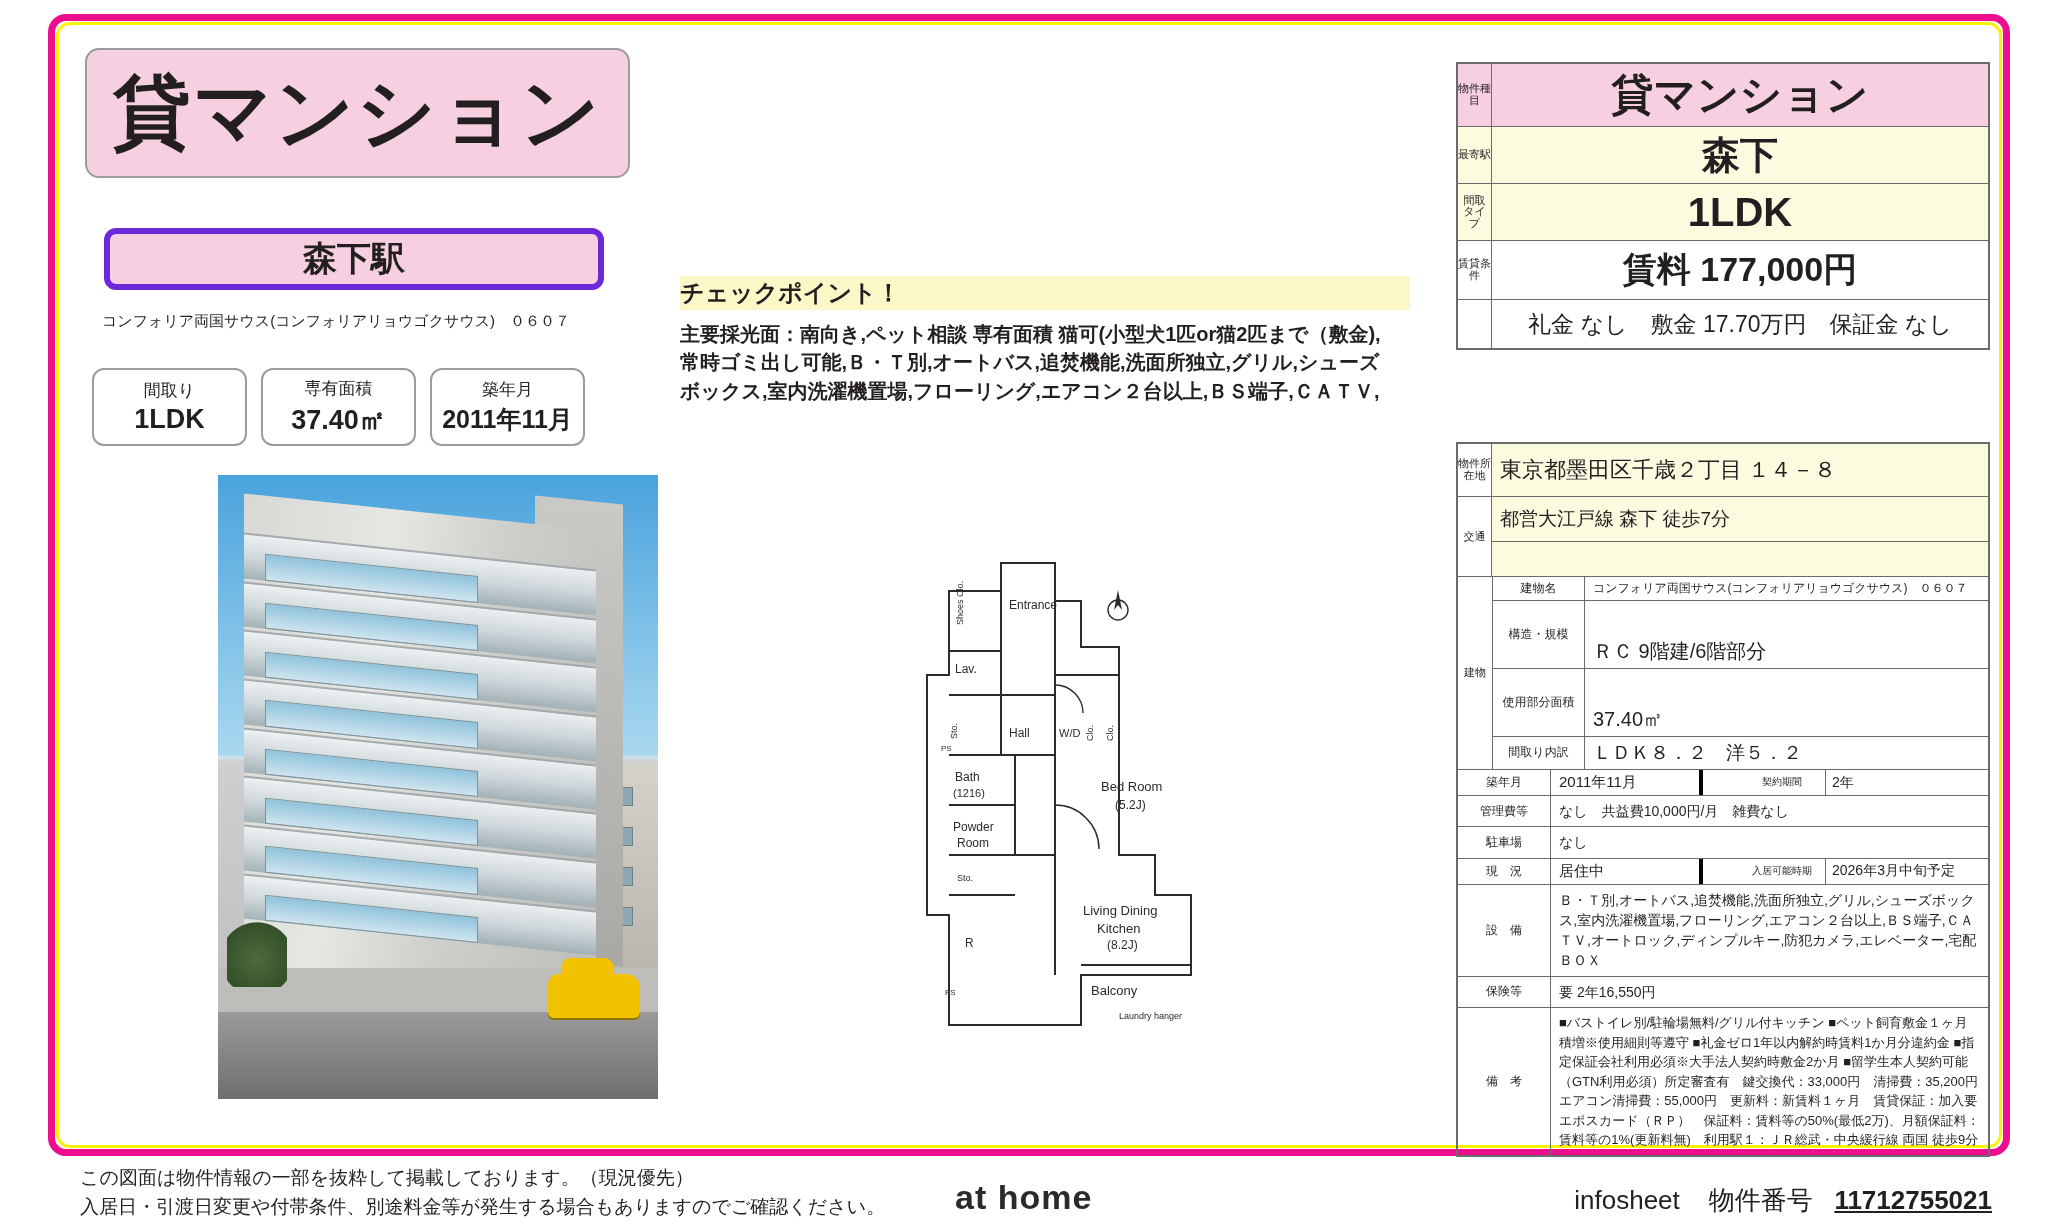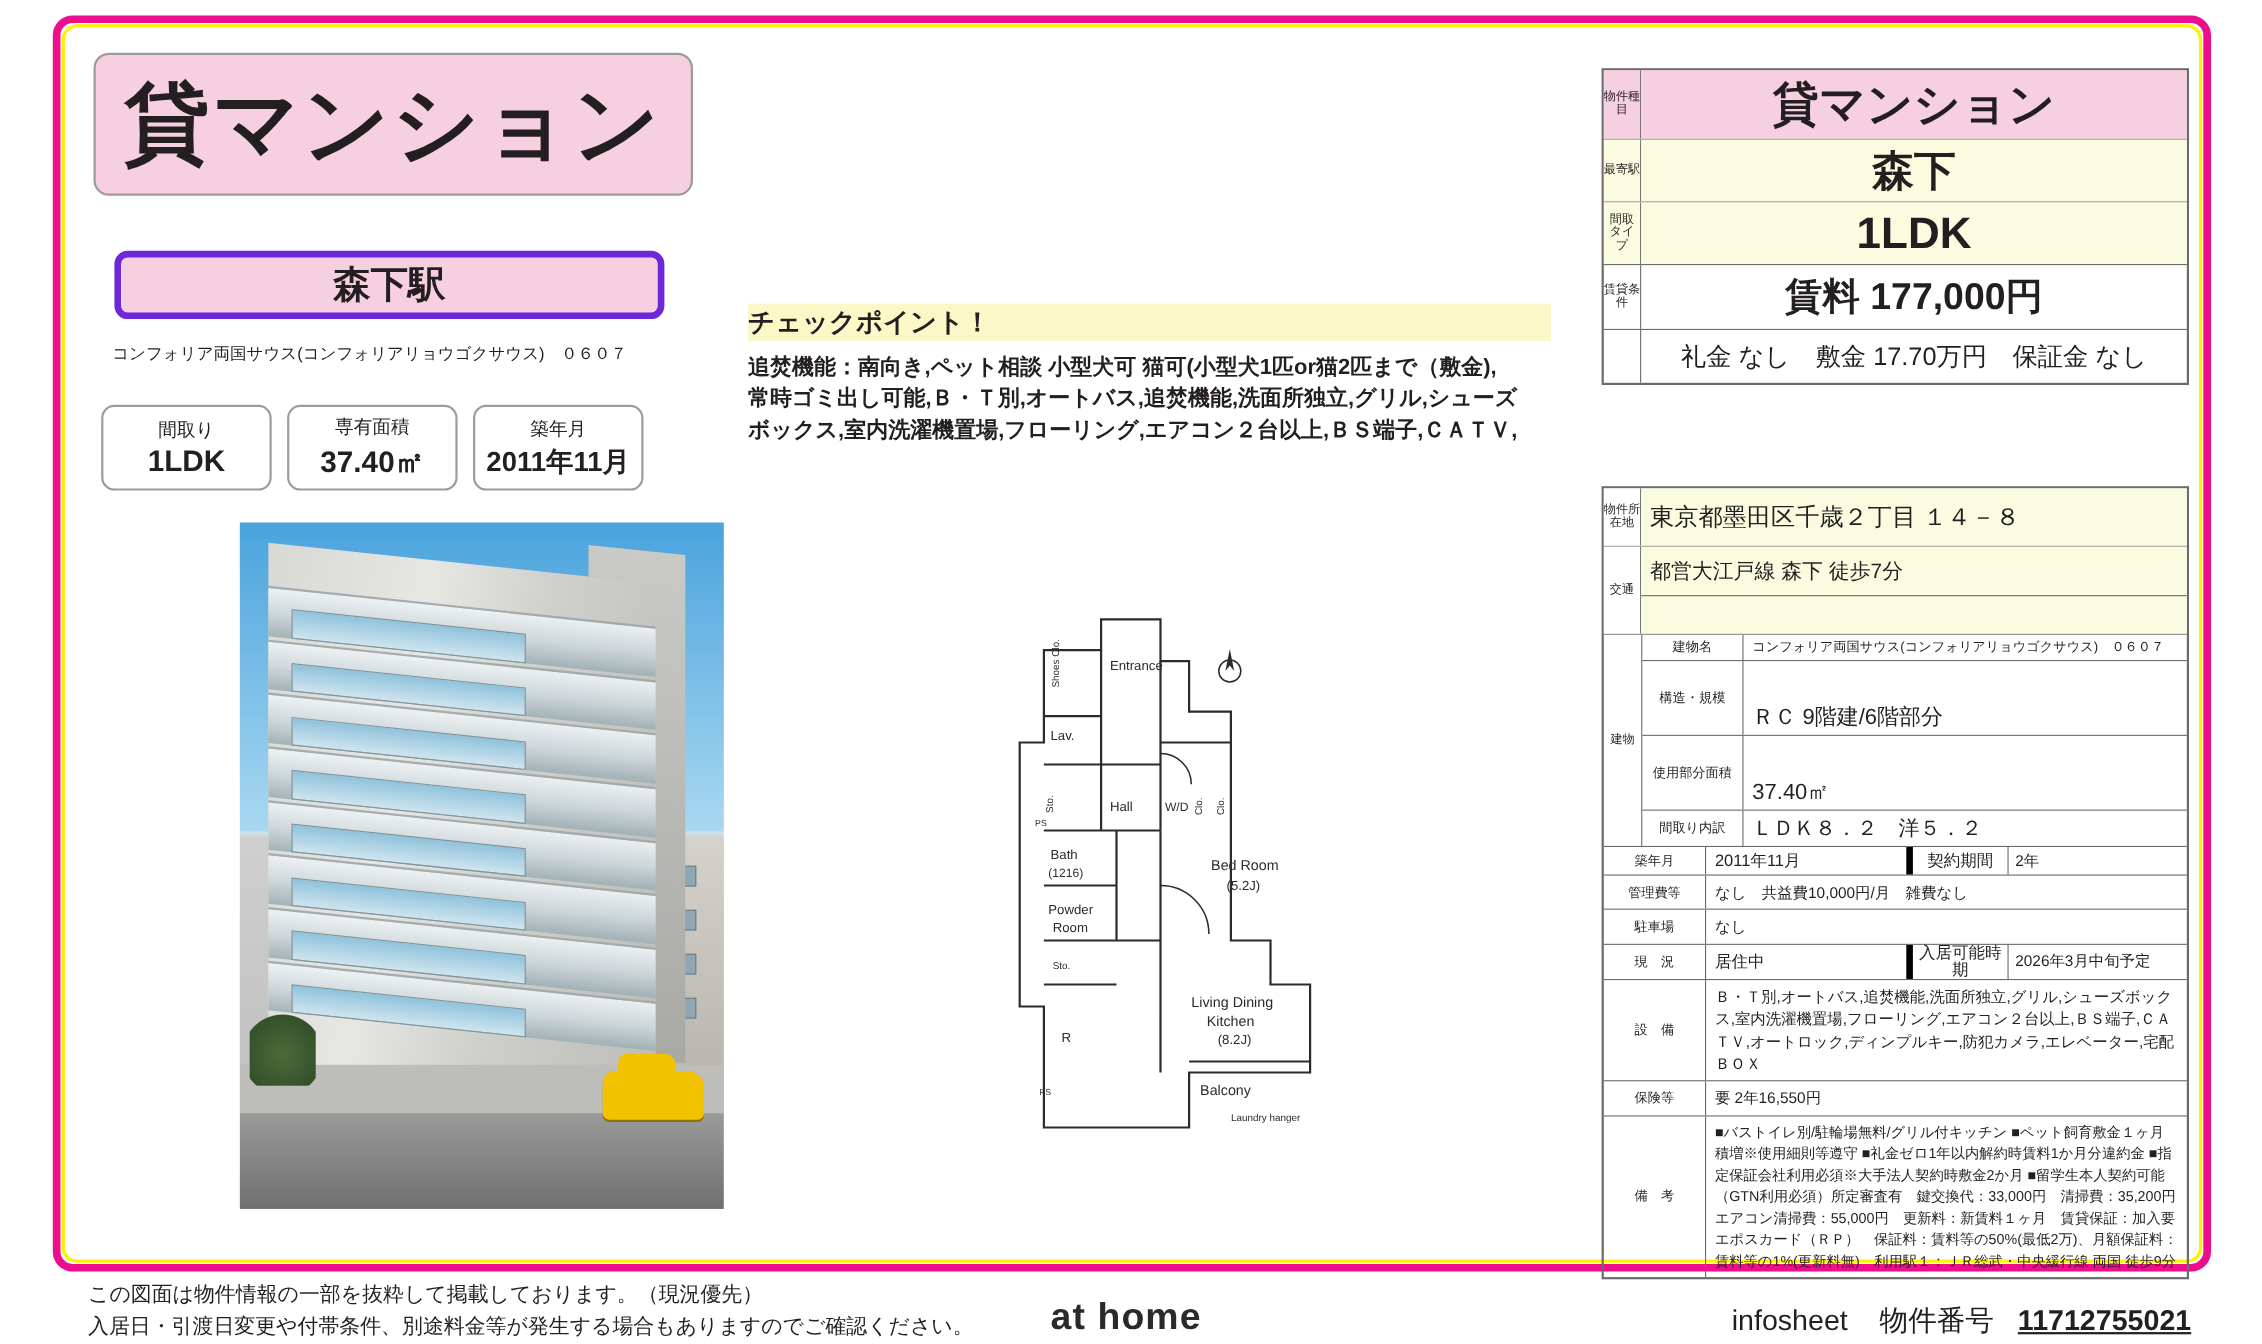--- a/index.html
+++ b/index.html
@@ -212,23 +212,23 @@
   .bld-val.lg2 { font-size:19px; }
 
   .two { display:flex; border-bottom:1px solid #6b6b6b; }
   .two .k2 {
     width:92px; flex:0 0 92px; border-right:1px solid #6b6b6b;
     font-size:12px; text-align:center;
     display:flex; align-items:center; justify-content:center;
   }
   .two .v2 { flex:1; padding:3px 8px; font-size:15px; display:flex; align-items:center; }
   .two .k3 {
-    width:86px; flex:0 0 86px; border-left:6px solid #000000; border-right:1px solid #6b6b6b;
-    font-size:15px; text-align:center; line-height:1.05;
-    display:flex; align-items:center; justify-content:center;
+    width:86px; flex:0 0 86px; border-left:4px solid #000000; border-right:1px solid #6b6b6b;
+    font-size:10px; text-align:center; line-height:1.05;
+    display:flex; align-items:center; justify-content:center;padding-left:36px;
   }
   .two .v3 { width:150px; flex:0 0 150px; padding:3px 6px; font-size:14px; display:flex; align-items:center; }
 
   .eq-row { display:flex; border-bottom:1px solid #6b6b6b; }
   .eq-key {
     width:92px; flex:0 0 92px; border-right:1px solid #6b6b6b;
     font-size:12px; text-align:center;
     display:flex; align-items:center; justify-content:center;
   }
   .eq-val { flex:1; padding:5px 8px; font-size:14px; line-height:1.45; }
@@ -287,21 +287,21 @@
     <div class="spec-cell">
       <div class="lbl">築年月</div>
       <div class="val sm">2011年11月</div>
     </div>
   </div>
 
   <div class="cp-title">
     <span>チェックポイント！</span>
   </div>
   <div class="cp-body">
-    <div class="ln">追焚機能：南向き,ペット相談 小型犬可 猫可(小型犬1匹or猫2匹まで（敷金),</div>
+    <div class="ln">主要採光面：南向き,ペット相談 専有面積 猫可(小型犬1匹or猫2匹まで（敷金),</div>
     <div class="ln">常時ゴミ出し可能,Ｂ・Ｔ別,オートバス,追焚機能,洗面所独立,グリル,シューズ</div>
     <div class="ln">ボックス,室内洗濯機置場,フローリング,エアコン２台以上,ＢＳ端子,ＣＡＴＶ,</div>
   </div>
 
   <div class="photo">
     <div class="sky"></div>
     <div class="side-bldg">
       <div class="w" style="left:8%;top:10%"></div>
       <div class="w" style="left:44%;top:10%"></div>
       <div class="w" style="left:8%;top:26%"></div>

